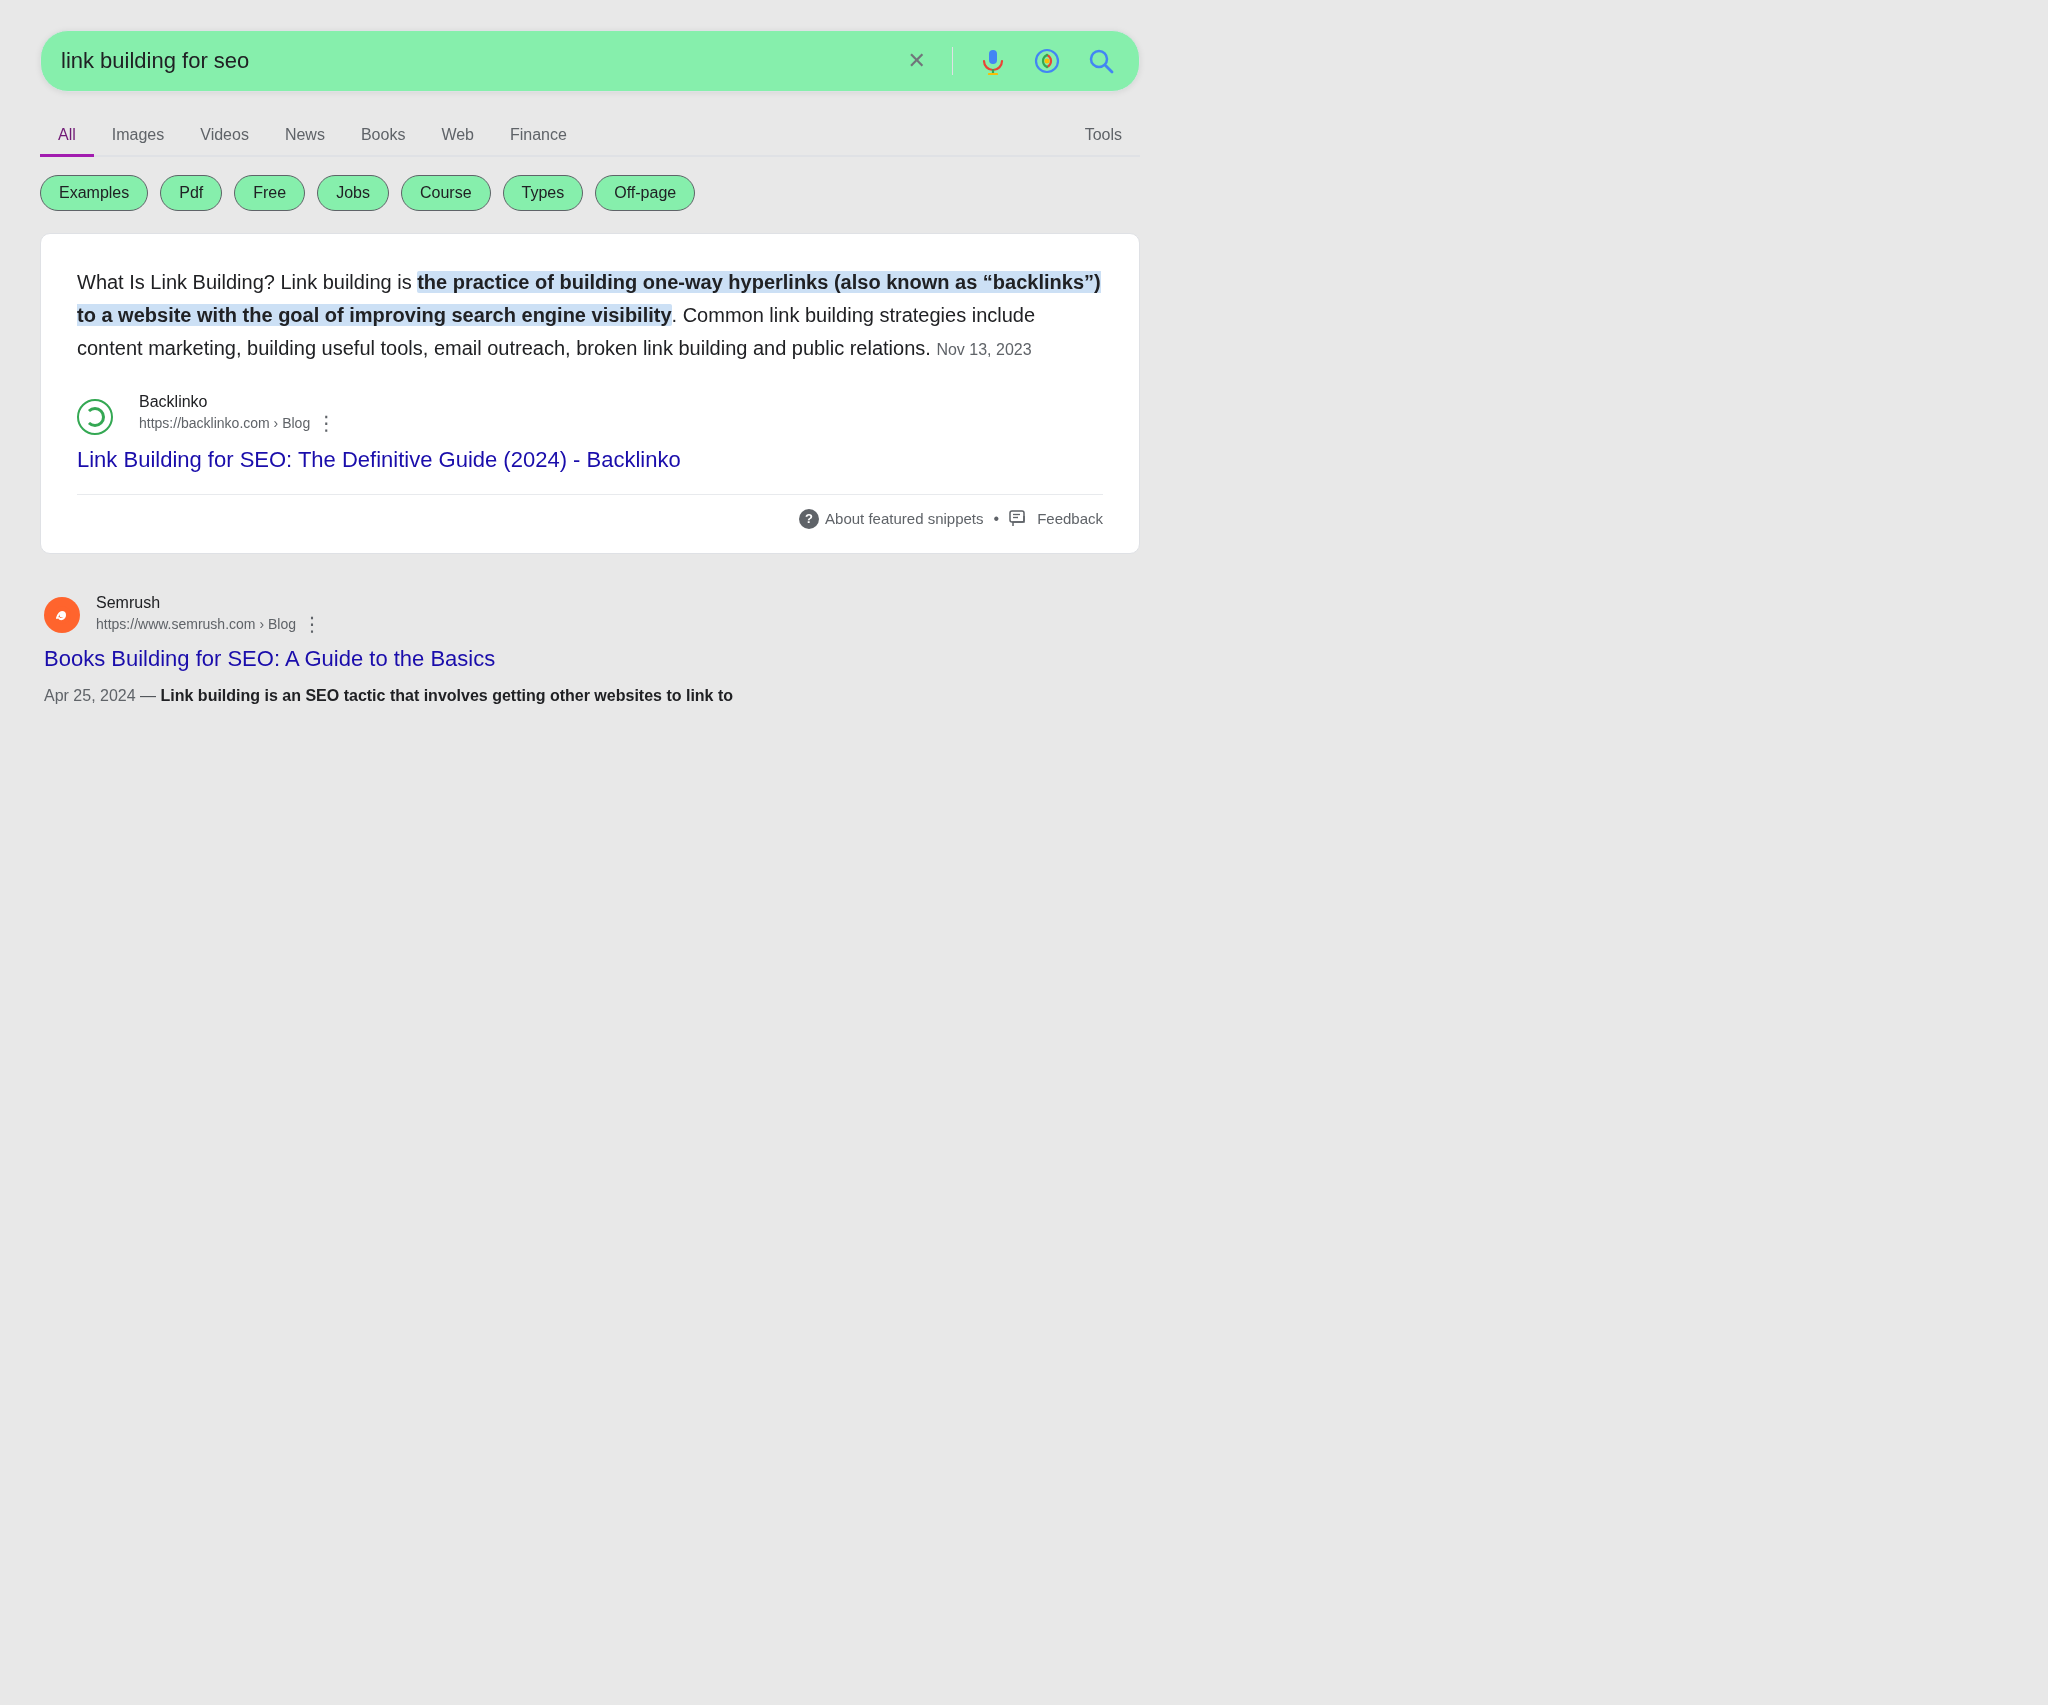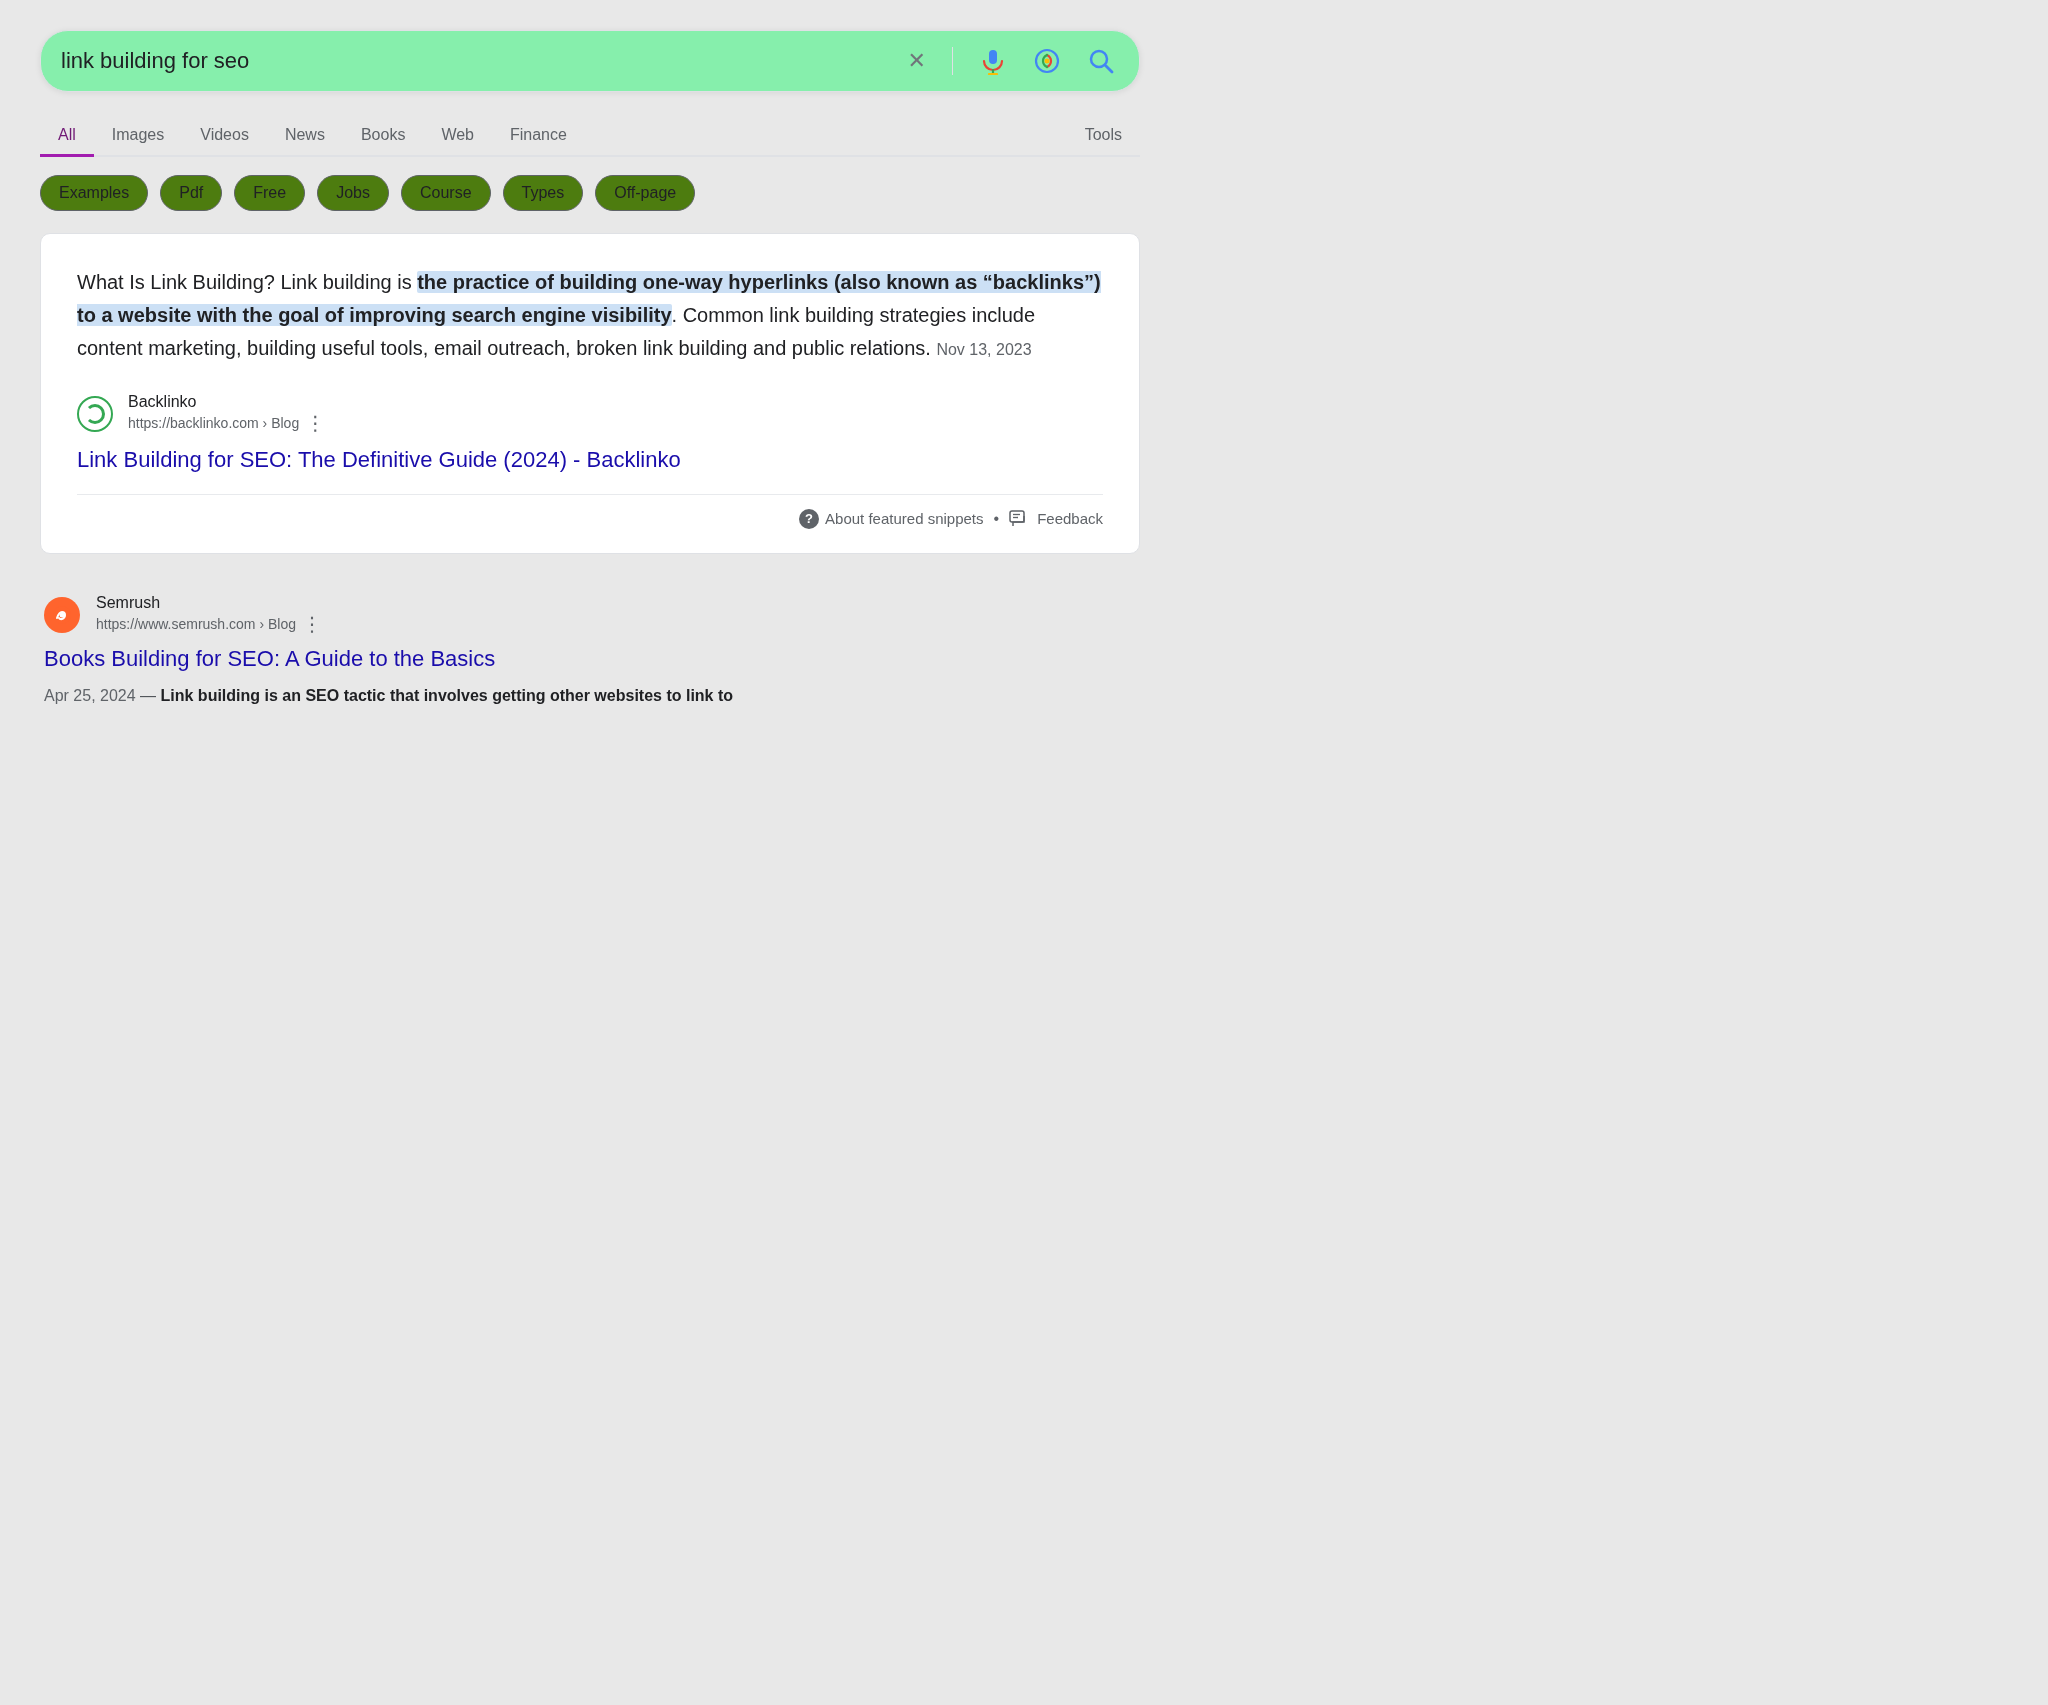--- a/index.html
+++ b/index.html
@@ -107,21 +107,21 @@
       max-width: 1100px;
       flex-wrap: wrap;
     }
 
     .chip {
       border: 1px solid #5f6368;
       border-radius: 20px;
       padding: 8px 18px;
       font-size: 16px;
       color: #202124;
-      background: #4d7c0f;
+      background: #86efac;
       cursor: pointer;
       white-space: nowrap;
     }
 
     
     .featured-snippet {
       background: #ffffff;
       border-radius: 10px;
       border: 1px solid #dfe1e5;
       padding: 32px 36px 24px 36px;
@@ -137,22 +137,22 @@
     }
 
     .snippet-text .highlighted {
       background: #cce0f5;
       font-weight: bold;
       border-radius: 2px;
     }
 
     .snippet-source {
       display: flex;
-      align-items: center;
-      gap: 15px;
+      align-items: flex-end;
+      gap: 26px;
       margin-bottom: 10px;
     }
 
     .backlinko-favicon {
       width: 36px;
       height: 36px;
       border-radius: 50%;
       border: 2px solid #34a853;
       display: flex;
       align-items: center;

